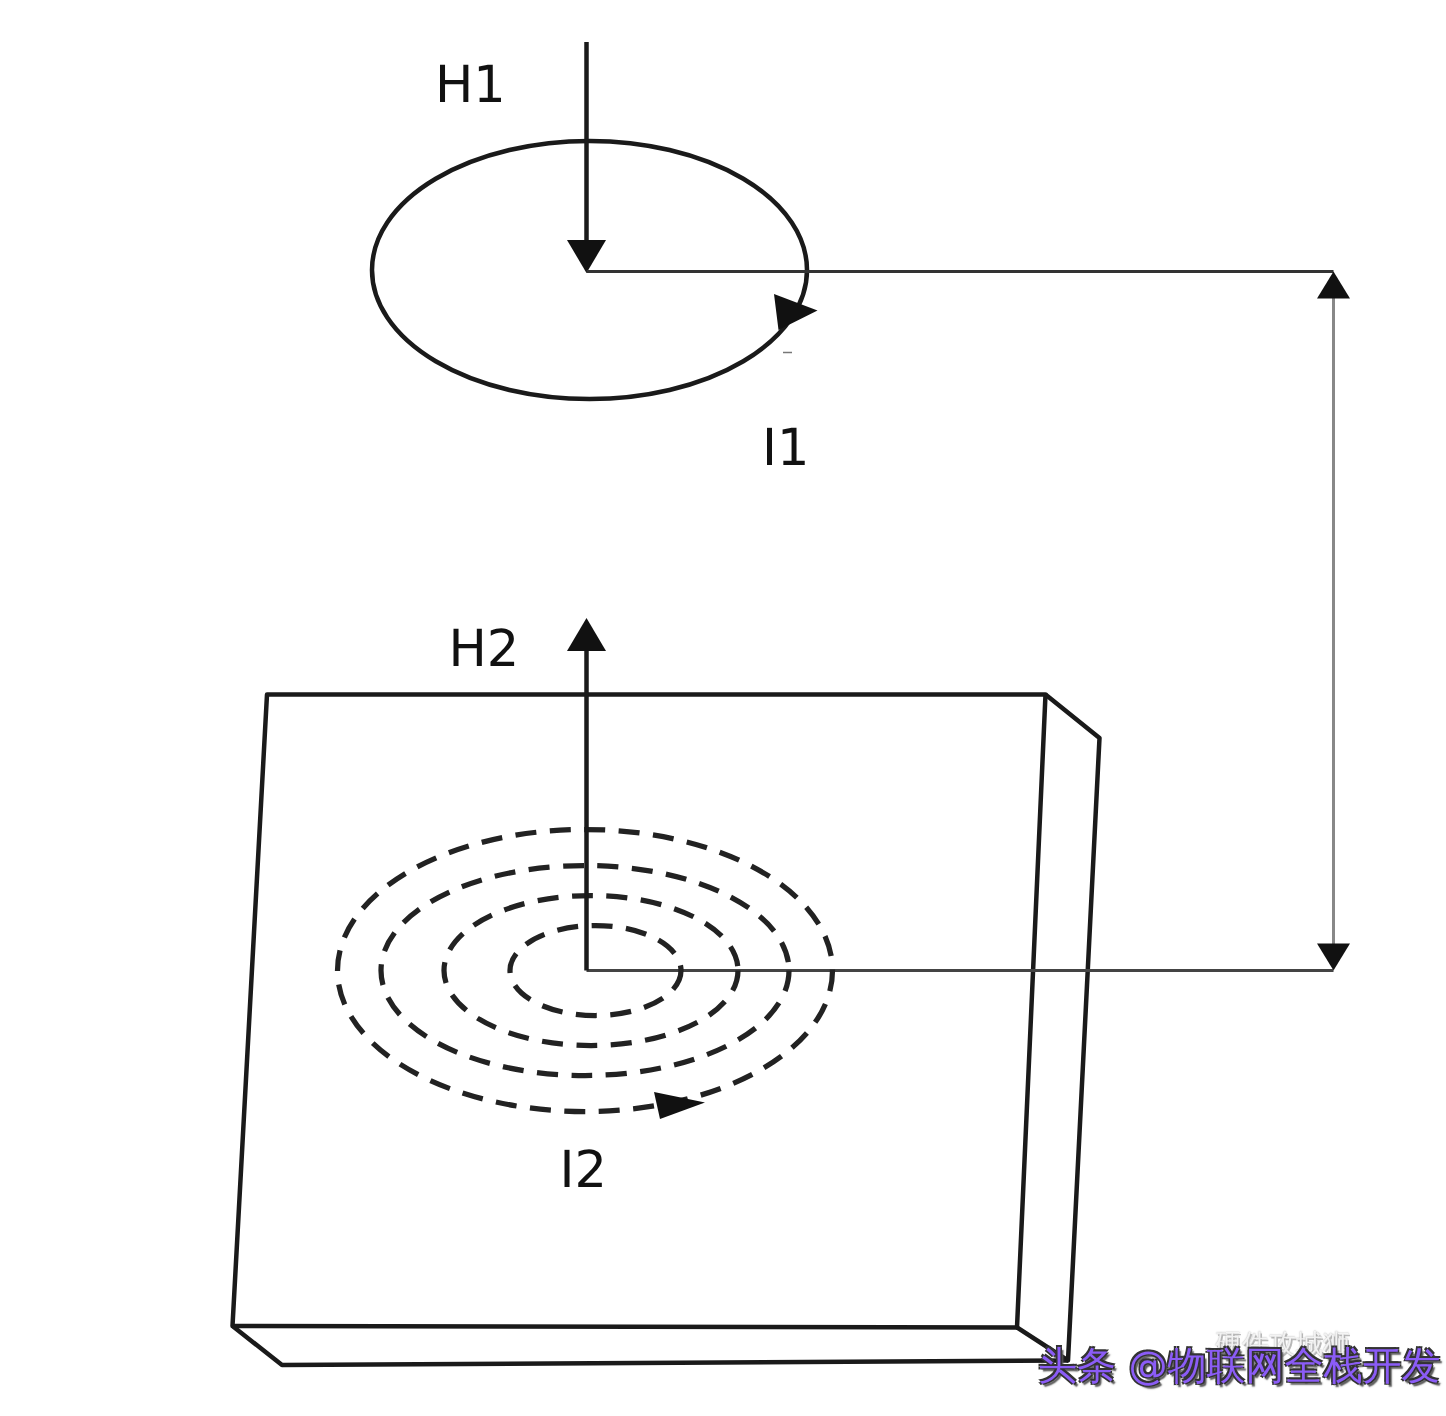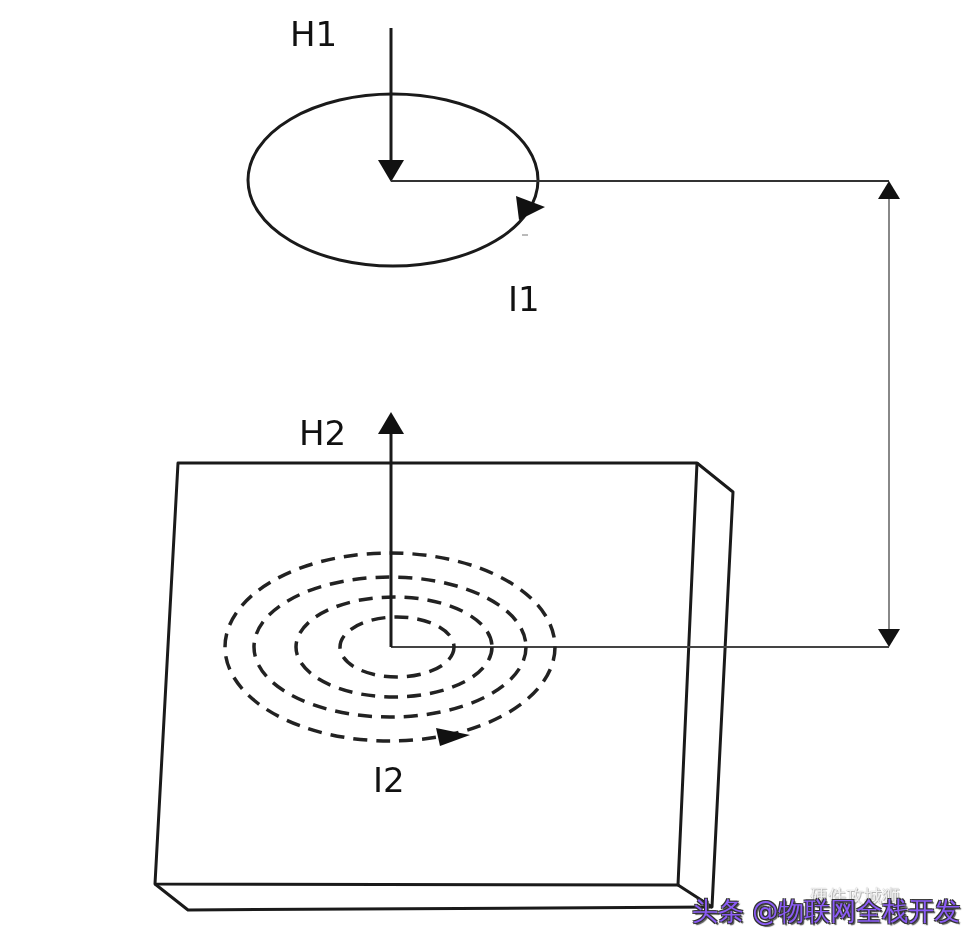--- a/index.html
+++ b/index.html
@@ -58,19 +58,19 @@
     <ellipse cx="390" cy="647" rx="165" ry="94"></ellipse>
   </g>
   <polygon points="436,728 470,735 440,746" fill="#111111"></polygon>
 
   <g>
     <line x1="391" y1="430" x2="391" y2="647" stroke="#1a1a1a" stroke-width="3"></line>
     <polygon points="378,434 404,434 391,412" fill="#111111"></polygon>
   </g>
 </svg>
 
-<div class="label" style="left:290px; top:17px;">H1</div>
+<div class="label" style="left:290px; top:40px;">H1</div>
 <div class="label" style="left:508px; top:282px;">I1</div>
 <div class="label" style="left:299px; top:416px;">H2</div>
 <div class="label" style="left:373px; top:763px;">I2</div>
 
 <div class="watermark-ghost" style="left:810px; top:887px;">硬件攻城狮</div>
 <div class="watermark" style="left:692px; top:898px;">头条 @物联网全栈开发</div>
 
 </body></html>

